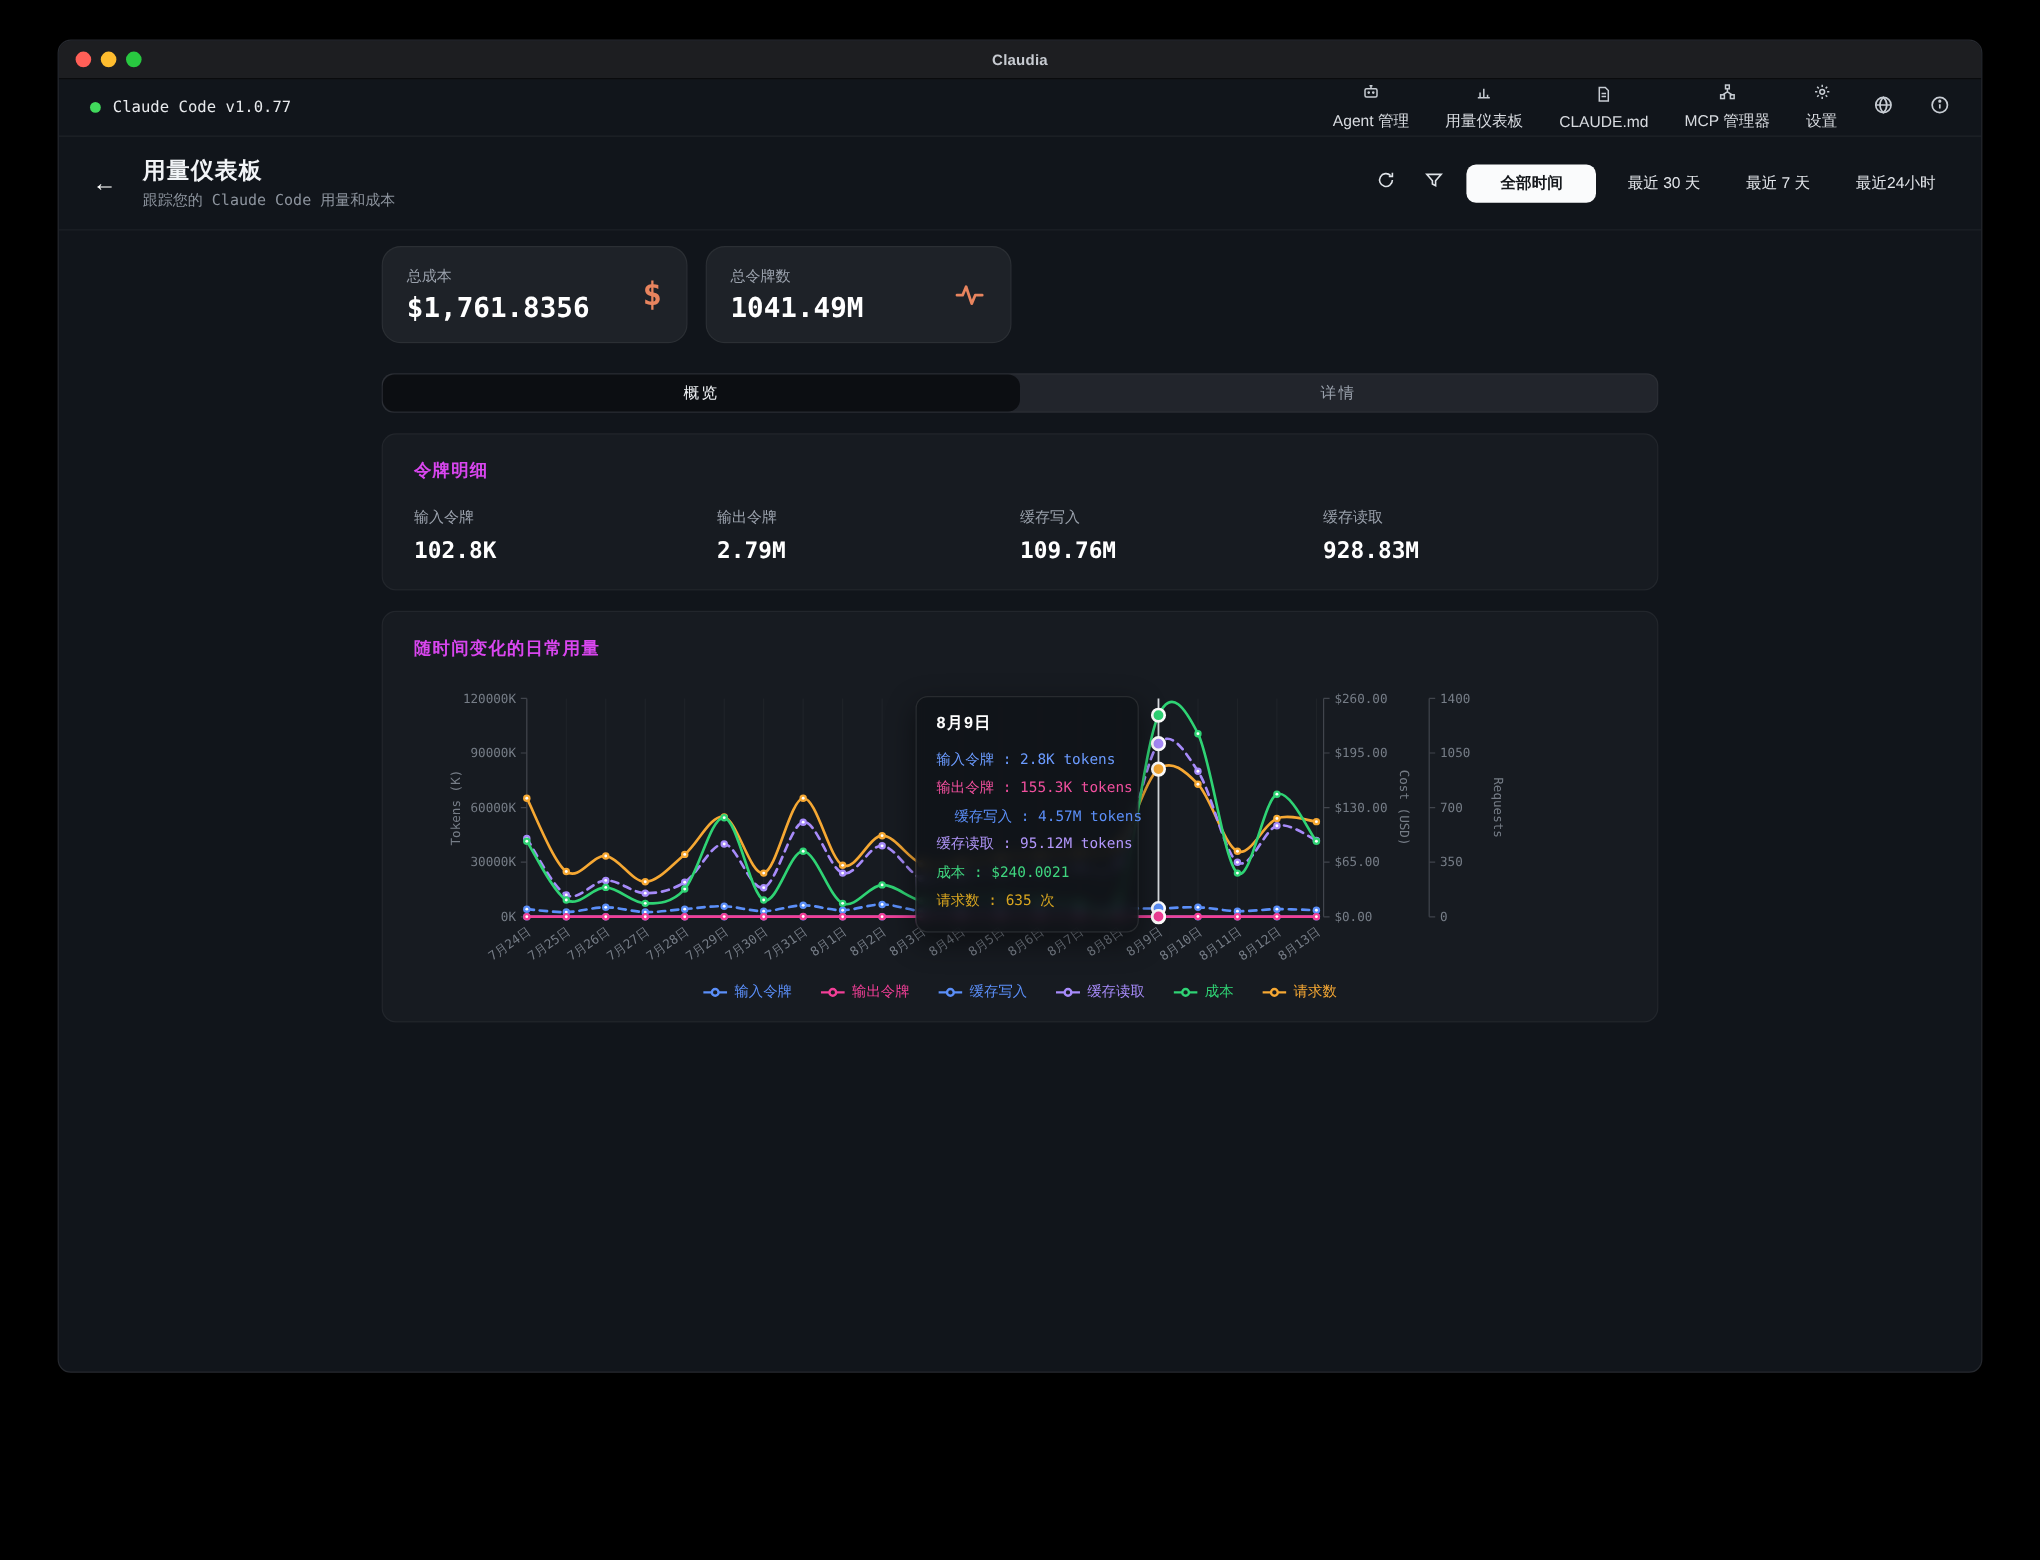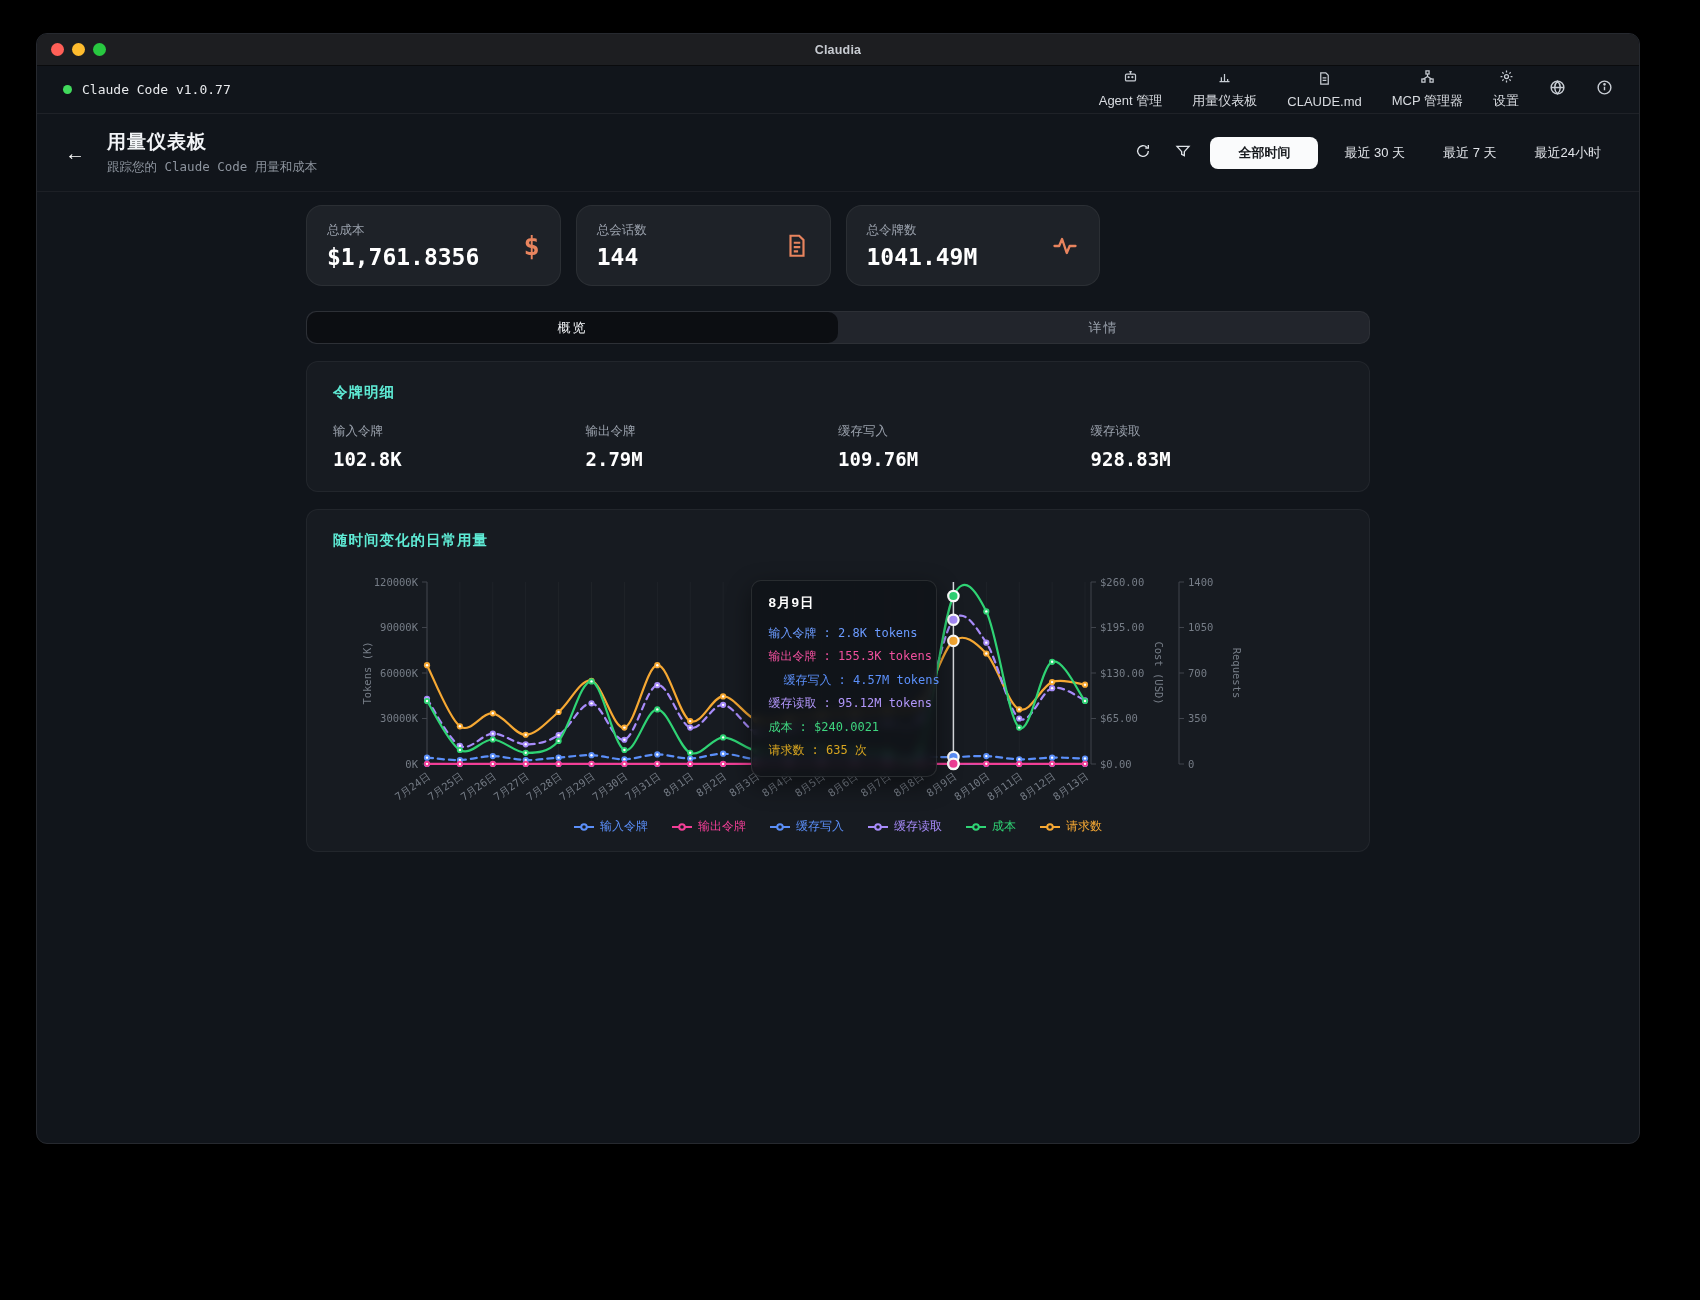--- a/index.html
+++ b/index.html
@@ -2,21 +2,21 @@
 <html><head>
 <meta charset="utf-8">
 <style>
   * { margin:0; padding:0; box-sizing:border-box; }
   html,body { background:#000; }
   .stage {
     position:relative; width:1700px; height:1300px; background:#000; overflow:hidden;
     font-family:"Liberation Sans","DejaVu Sans",sans-serif; 
   }
   .window {
-    position:absolute; left:36px; top:33px; width:1604px; height:1111px;
+    position:absolute; left:48px; top:33px; width:1604px; height:1111px;
     background:#11151b; border-radius:11px; overflow:hidden;
     border:1px solid #26292f;
   }
   
   .titlebar {
     height:32px; background:#1d1e21; display:flex; align-items:center; justify-content:center;
     position:relative; border-bottom:1px solid #0a0b0d;
   }
   .traffic { position:absolute; left:14px; top:0; height:100%; display:flex; align-items:center; gap:8px; }
   .tl { width:13px; height:13px; border-radius:50%; }
@@ -60,21 +60,21 @@
   .dollar-glyph { font-family:"DejaVu Sans Mono",monospace; font-size:27px; font-weight:bold; color:#e8845e; }
   
   .tabs { margin-top:25px; background:#22252c; border-radius:10px; display:grid; grid-template-columns:1fr 1fr; height:33px; border:1px solid rgba(255,255,255,.05); }
   .tab { display:flex; align-items:center; justify-content:center; font-size:13px; color:#9aa1ac; cursor:pointer; border-radius:10px; letter-spacing:2px; }
   .tab.active { background:#0c0e12; color:#f2f4f7; }
   
   .panel {
     margin-top:17px; background:#171b21; border:1px solid rgba(255,255,255,.05);
     border-radius:12px; padding:21px 26px;
   }
-  .panel-title { font-size:14.5px; font-weight:bold; color:#5eead4; letter-spacing:1px; }
+  .panel-title { font-size:14.5px; font-weight:bold; color:#d946ef; letter-spacing:1px; }
   .tok-grid { display:grid; grid-template-columns:repeat(4,1fr); margin-top:21px; }
   .tok-label { font-size:12.5px; color:#9aa1ac; margin-bottom:8px; }
   .tok-value { font-family:"DejaVu Sans Mono","Liberation Mono",monospace; font-size:19px; font-weight:bold; color:#fff; }
   
   .chart-panel { margin-top:17px; padding-bottom:16px; }
   .chart-mount { position:relative; margin-top:14px; }
   .chart-mount svg { display:block; }
   .legend { display:flex; justify-content:center; align-items:center; gap:24px; margin-top:4px; }
   .legend-item { display:flex; align-items:center; gap:6px; font-size:12px; cursor:pointer;
     font-family:"Liberation Sans","DejaVu Sans",sans-serif; }
@@ -212,32 +212,20 @@
 
       <div class="stats">
         <div class="stat-card">
           <div>
             <div class="stat-label">总成本</div>
             <div class="stat-value">$1,761.8356</div>
           </div>
           <div class="stat-icon">
               <span class="dollar-glyph">$</span>
             </div>
-        </div>
-        <div class="stat-card">
-          <div>
-            <div class="stat-label">总会话数</div>
-            <div class="stat-value">144</div>
-          </div>
-          <div class="stat-icon">
-            <svg width="26" height="26" viewBox="0 0 24 24" fill="none" stroke="#e8845e" stroke-width="2">
-                <path d="M6 2.5h8l4 4V21H6z"></path>
-                <path d="M9 9h6M9 13h6M9 17h4"></path>
-              </svg>
-          </div>
         </div>
         <div class="stat-card">
           <div>
             <div class="stat-label">总令牌数</div>
             <div class="stat-value">1041.49M</div>
           </div>
           <div class="stat-icon">
             <svg width="28" height="28" viewBox="0 0 24 24" fill="none" stroke="#e8845e" stroke-width="2" stroke-linecap="round" stroke-linejoin="round">
                 <path d="M3 12h4l2.5-6 4 12 2.5-6h5"></path>
               </svg>

